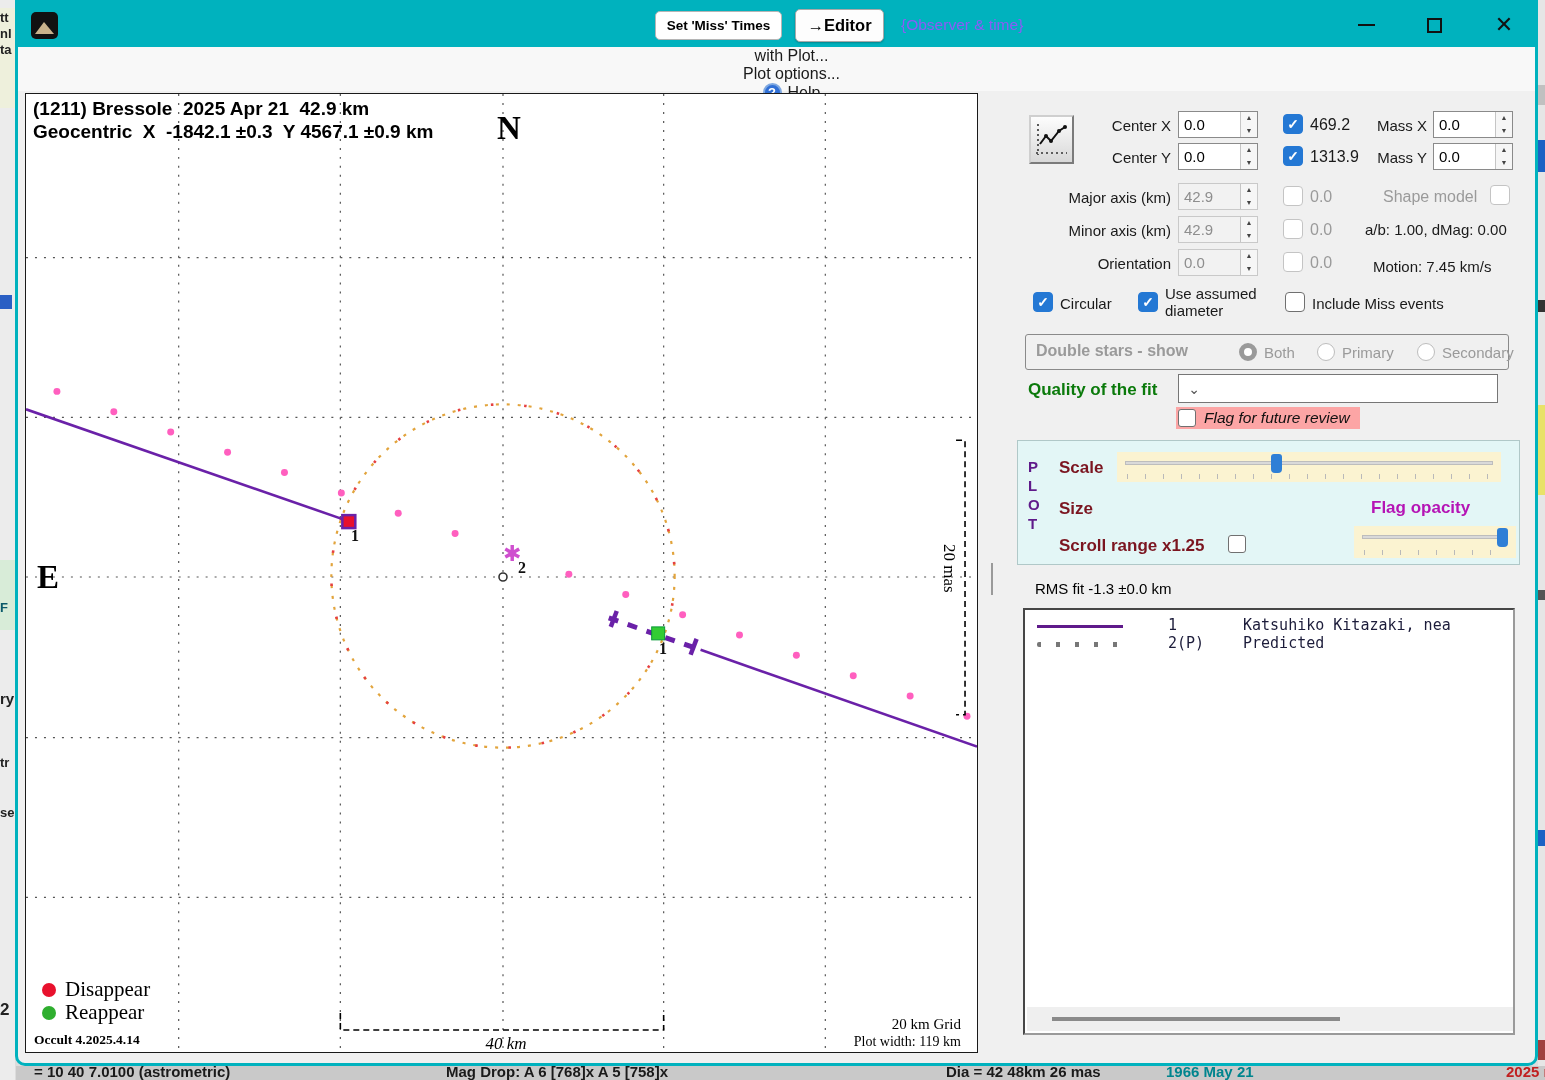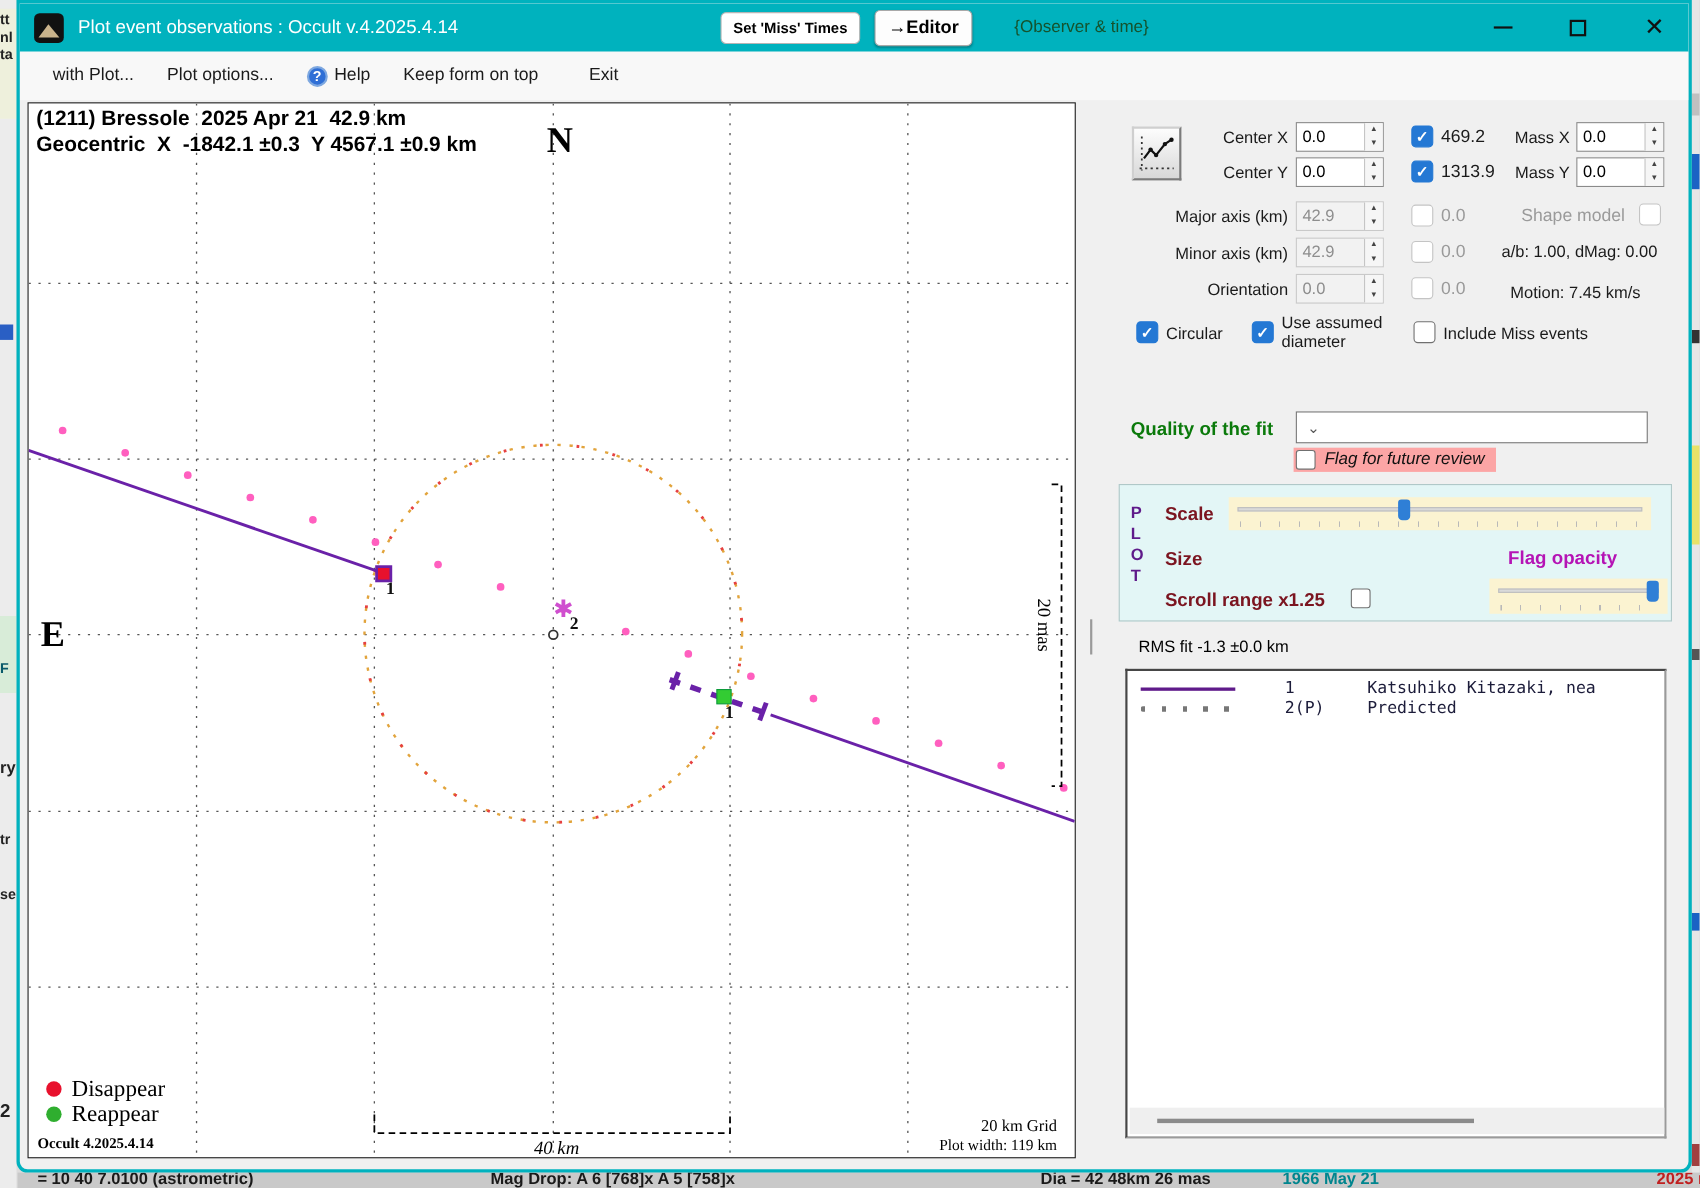--- a/index.html
+++ b/index.html
@@ -29,33 +29,33 @@
   .winbtn { width:46px; height:32px; display:flex; align-items:center; justify-content:center;
             color:#111; font-size:19px; cursor:default; }
   #btn-min { position:absolute; left:1325px; top:6px; }
   #btn-min .bar { width:17px; height:2px; background:#111; }
   #btn-max { position:absolute; left:1393px; top:6px; }
   #btn-max .box { width:15px; height:15px; border:2px solid #111; }
   #btn-close { position:absolute; left:1463px; top:6px; font-size:22px; }
 
   
   #menubar { position:absolute; left:0; top:44px; width:100%; height:44px; background:#f8f8f8;
-             display:flex; align-items:center; font-size:16px; color:#1a1a1a; }
+             display:flex; align-items:center; font-size:16px; color:#1a1a1a;flex-direction:column; }
   .menu-item { margin-left:30px; white-space:nowrap; }
   #help-item { display:flex; align-items:center; gap:6px; }
   .help-icon { width:19px; height:19px; border-radius:50%; background:#2f6fd6; color:#fff;
                font-size:13px; font-weight:bold; display:flex; align-items:center; justify-content:center;
                border:2px solid #7ea8e0; }
   #miss-btn { position:absolute; left:637px; top:8px; width:127px; height:29px; background:#fff;
               border:1px solid #b5b5b5; border-radius:5px; font-size:13.5px; font-weight:bold;
               display:flex; align-items:center; justify-content:center; }
   #editor-btn { position:absolute; left:777px; top:6px; width:89px; height:33px; background:#fdfdfd;
               border:1px solid #a9a9a9; border-radius:5px; font-size:16.5px; font-weight:bold;
               display:flex; align-items:center; justify-content:center; box-shadow:0 1px 2px rgba(0,0,0,.25); }
-  #observer-time { position:absolute; left:904px; top:13px; font-size:15.5px; color:#14532d; }
+  #observer-time { position:absolute; left:883px; top:13px; font-size:15.5px; color:#8b5cf6; }
 
   
   #plot { left:7px; top:90px; width:953px; height:960px; background:#fff; border:1px solid #1a1a1a; }
   #plot-svg { position:absolute; left:0; top:0; width:100%; height:100%; }
   .plot-title { position:absolute; left:7px; font-weight:bold; font-size:19px; color:#000;
                 font-family:"Liberation Sans", sans-serif; white-space:pre; }
   .compass { position:absolute; font-weight:bold; font-size:33px; color:#000;
              font-family:"Liberation Serif", serif; }
   .serif { font-family:"Liberation Serif", serif; color:#000; }
   .mlabel { position:absolute; font-family:"Liberation Serif", serif; font-weight:bold;
@@ -173,21 +173,20 @@
   <div class="bfrag" style="left:430px;">Mag Drop: A 6 [768]x  A 5 [758]x</div>
   <div class="bfrag" style="left:930px;">Dia = 42 48km  26 mas</div>
   <div class="bfrag" style="left:1150px;color:#00858e;">1966 May 21</div>
   <div class="bfrag" style="left:1490px;color:#c02020;">2025 re</div>
 </div>
 
 <div class="abs" id="app">
 
   <div id="titlebar">
     <div id="app-icon"></div>
-    <div id="title-text">Plot event observations : Occult v.4.2025.4.14</div>
     <div class="winbtn" id="btn-min">
         <div class="bar"></div>
       </div>
     <div class="winbtn" id="btn-max">
         <div class="box"></div>
       </div>
     <div class="winbtn" id="btn-close">
         <span>✕</span>
       </div>
   </div>
@@ -369,20 +368,29 @@
     <div class="flabel gray" style="left:297px; top:161px; font-size:16px;">0.0</div>
     <div class="flabel" style="left:360px; top:165px;">Motion: 7.45 km/s</div>
 
     <div class="cb checked" style="left:20px; top:199px;"></div>
     <div class="flabel" style="left:47px; top:202px;">Circular</div>
     <div class="cb checked" style="left:125px; top:199px;"></div>
     <div class="flabel" style="left:152px; top:192px; width:110px; white-space:normal; line-height:17px;">Use assumed diameter</div>
     <div class="cb" style="left:272px; top:199px;"></div>
     <div class="flabel" style="left:299px; top:202px;">Include Miss events</div>
 
+    <div class="groupbox" style="left:12px; top:241px; width:484px; height:36px; border-color:#8a8a8a;">
+      <div class="flabel gray" style="left:10px; top:7px; font-weight:bold; font-size:16px;">Double stars - show</div>
+      <div class="radio seldis" style="left:213px; top:8px;"></div>
+      <div class="flabel gray" style="left:238px; top:9px;">Both</div>
+      <div class="radio dis" style="left:291px; top:8px;"></div>
+      <div class="flabel gray" style="left:316px; top:9px;">Primary</div>
+      <div class="radio dis" style="left:391px; top:8px;"></div>
+      <div class="flabel gray" style="left:416px; top:9px;">Secondary</div>
+    </div>
 
     <div class="flabel" id="quality-label" style="left:15px; top:287px;">Quality of the fit</div>
     <div id="quality-combo" style="left:165px; top:281px;">
       <div class="qarrow">⌄</div>
     </div>
     <div id="flag-row" style="left:163px; top:314px;">
       <span class="cb small" id="flag-cb"></span>
       <span class="flabel2">Flag for future review</span>
     </div>
 

